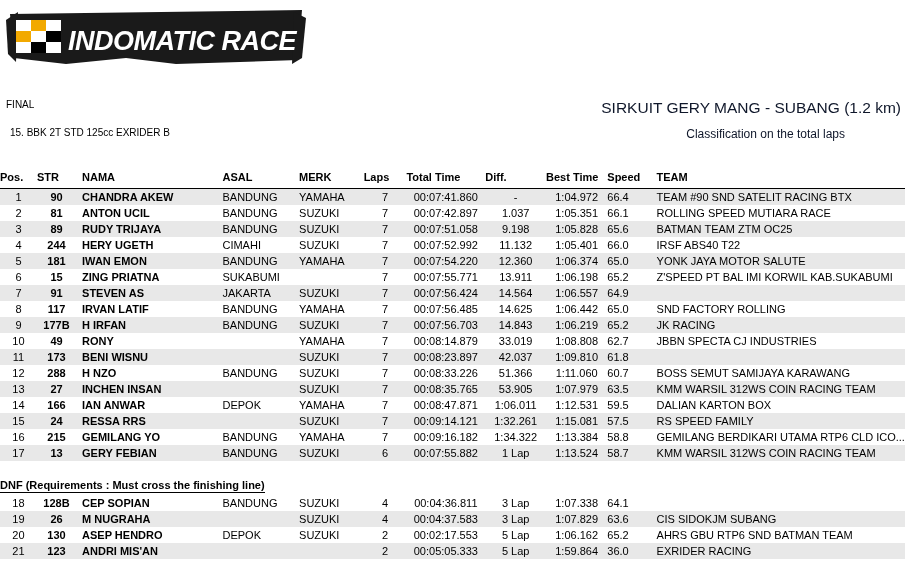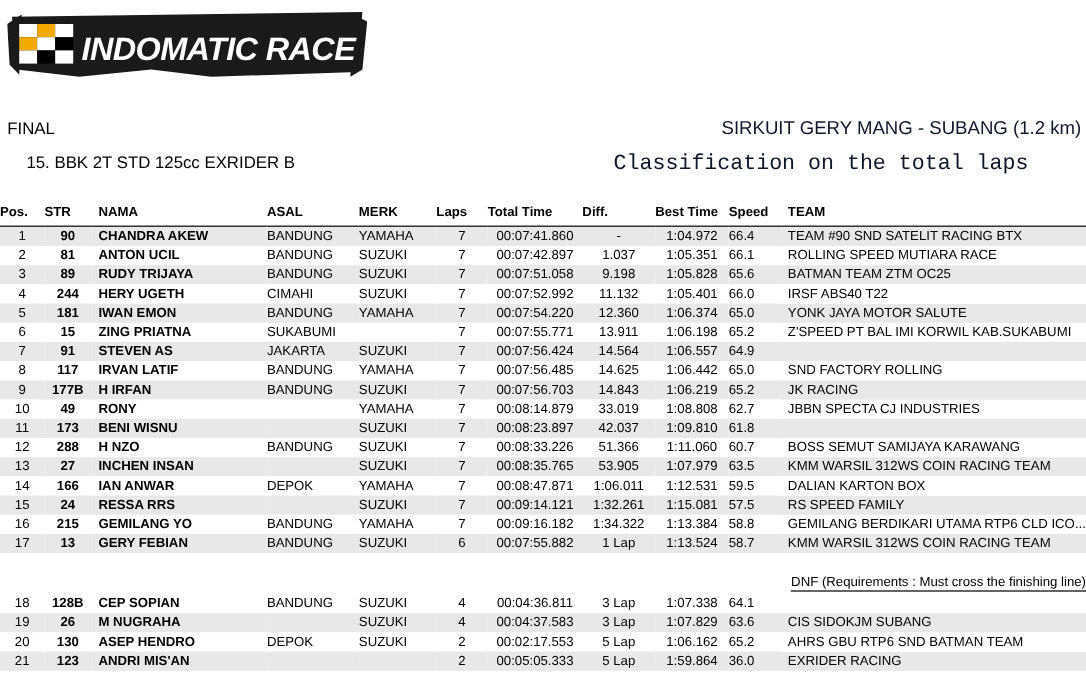--- a/index.html
+++ b/index.html
@@ -32,42 +32,42 @@
   
   .hdr-row1 {
     position: absolute;
     left: 0;
     top: 99px;
     width: 905px;
     height: 22px;
   }
   .hdr-row2 {
     position: absolute;
-    left: 16px;
+    left: 4px;
     top: 127px;
     width: 845px;
     height: 22px;
   }
   .hdr-left {
     position: absolute;
     left: 6px;
     top: 0;
-    font-size: 14px;
+    font-size: 10px;
     color: #000;
     white-space: nowrap;
   }
   .hdr-right {
     position: absolute;
     right: 4px;
     top: 0;
     font-size: 15.5px;
     color: #0f172a;
     white-space: nowrap;
   }
-  .hdr-row2 .hdr-right { font-size: 18px; font-family: Liberation Mono, monospace; }
+  .hdr-row2 .hdr-right { font-size: 12px; }
 
   
   table.results {
     position: absolute;
     left: 0;
     top: 168px;
     width: 905px;
     border-collapse: collapse;
     font-size: 11px;
   }
@@ -102,25 +102,25 @@
   .c-diff  { width: 62px;  text-align: center; }
   .c-best  { width: 62px;  text-align: center; }
   .c-speed { width: 44px;  text-align: left; }
   .c-team  { width: 241px; text-align: left; padding-left: 6px !important; overflow: hidden; text-overflow: ellipsis; }
 
   th.c-nama, th.c-team { padding-left: 6px; }
 
   
   tr.dnf-head td {
     background: #ffffff;
-    font-weight: normal;
+    font-weight: bold;
     font-size: 11.5px;
     padding-top: 10px;
     padding-bottom: 1px;
-    text-align: right;
+    text-align: left;
     padding-left: 2px;
   }
   tr.dnf-head td .dnf-underline {
     border-bottom: 1px solid #000;
     display: inline-block;
     padding-bottom: 1px;
   }
   tr.spacer td { height: 6px; background: #fff; padding: 0; }
 </style>
 </head>

